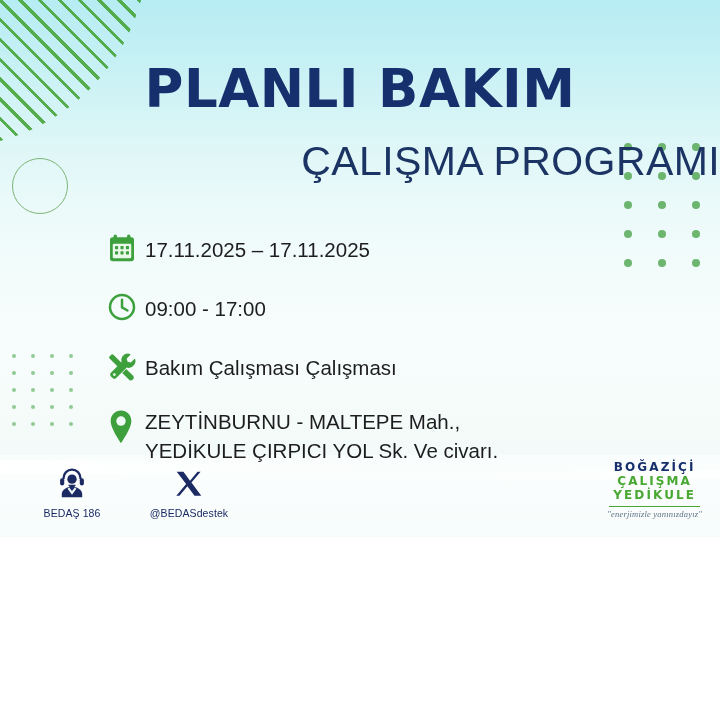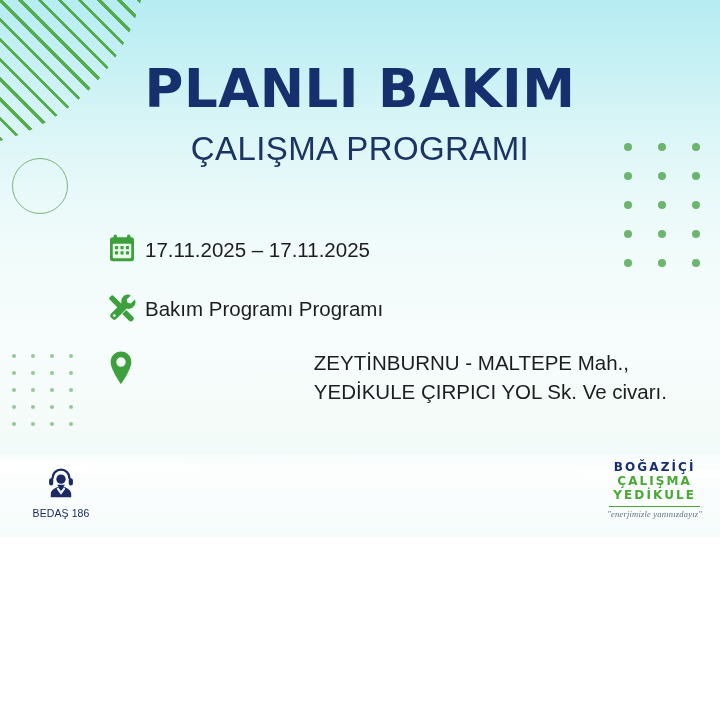--- a/index.html
+++ b/index.html
@@ -78,49 +78,50 @@
   .title-wrap { position:absolute; left:0; right:0; top:62px; text-align:center; }
   .title-main {
     font-size:53px;
     font-weight:bold;
     letter-spacing:.5px;
     color:#16306d;
     line-height:1.0;
     font-family:"DejaVu Sans", sans-serif;
   }
   .title-sub {
-    margin-top:17px;
-    font-size:33px;
+    margin-top:26px;
+    font-size:41px;
     font-weight:normal;
     letter-spacing:.4px;
     color:#1b3464;
     line-height:1.0;
     font-family:"Liberation Sans", sans-serif;
+    text-align:right;
   }
 
   
   .info { position:absolute; left:107px; top:228px; width:560px; }
   .row { display:flex; align-items:flex-start; margin-bottom:19px; }
   .row .ico {
     width:38px; min-width:38px; height:40px;
     display:flex; align-items:center; justify-content:flex-start;
   }
   .row .txt {
     font-size:20.5px;
     color:#1d1d1f;
     line-height:1.42;
     padding-top:7px;
     font-family:"Liberation Sans", sans-serif;
   }
-  #row-location { margin-bottom:0;justify-content:space-between; }
+  #row-location { margin-bottom:0; }
   #row-location .ico { padding-top:4px; }
   #row-location .txt { padding-top:2px; }
 
   
-  .footer { position:absolute; left:26px; bottom:18px; display:flex; align-items:flex-end; gap:36px; }
+  .footer { position:absolute; left:37px; bottom:18px; display:flex; align-items:flex-end; gap:36px; }
   .f-item { width:78px; text-align:center; }
   .f-item .f-ico { height:40px; display:flex; align-items:flex-end; justify-content:center; }
   .f-item .f-lbl {
     margin-top:7px;
     font-size:10.5px;
     color:#1b2a63;
     letter-spacing:.1px;
     font-family:"Liberation Sans", sans-serif;
     white-space:nowrap;
   }
@@ -215,33 +216,42 @@
             <rect x="15.1" y="10.4" width="2.5" height="2.5" rx=".5"></rect>
             <rect x="6.4" y="14.6" width="2.5" height="2.5" rx=".5"></rect>
             <rect x="10.75" y="14.6" width="2.5" height="2.5" rx=".5"></rect>
             <rect x="15.1" y="14.6" width="2.5" height="2.5" rx=".5"></rect>
           </g>
         </svg>
       </div>
       <div class="txt">17.11.2025 – 17.11.2025</div>
     </div>
 
+    <div class="row">
+      <div class="ico">
+        <svg width="30" height="30" viewBox="0 0 24 24" aria-hidden="true">
+          <circle cx="12" cy="12" r="9.6" fill="none" stroke="#3da03d" stroke-width="2"></circle>
+          <path d="M12 6.2 V12.3 L16.4 14.8" fill="none" stroke="#3da03d" stroke-width="2" stroke-linecap="round" stroke-linejoin="round"></path>
+        </svg>
+      </div>
+      <div class="txt">09:00 - 17:00</div>
+    </div>
 
     <div class="row">
       <div class="ico">
         <svg width="32" height="32" viewBox="0 0 24 24" aria-hidden="true">
           <g fill="#3da03d">
             <path d="M15.4 2.6a5.2 5.2 0 0 0-4.6 6.6L3.1 16.9a2.2 2.2 0 0 0 0 3.1l.9.9a2.2 2.2 0 0 0 3.1 0l7.7-7.7a5.2 5.2 0 0 0 6.6-4.6 5 5 0 0 0-.5-2.2l-3 3-2.5-.6-.6-2.5 3-3a5 5 0 0 0-2.4-.7z"></path>
             <circle cx="5.5" cy="18.4" r="1.05" fill="#eaf8ea"></circle>
             <path d="M3.4 3.3 1.9 4.8a1.1 1.1 0 0 0 0 1.6l8.1 8.1 2.9-2.9-8.1-8.1a1.1 1.1 0 0 0-1.4-.2z"></path>
             <path d="M14.4 14.2l5 5a2.1 2.1 0 0 1-3 3l-5-5z"></path>
           </g>
         </svg>
       </div>
-      <div class="txt">Bakım Programı Programı</div>
+      <div class="txt">Bakım Çalışması Çalışması</div>
     </div>
 
     <div class="row" id="row-location">
       <div class="ico">
         <svg width="28" height="36" viewBox="0 0 24 32" aria-hidden="true">
           <path d="M12 1.4C6.9 1.4 2.8 5.5 2.8 10.6c0 6.8 9.2 19.6 9.2 19.6s9.2-12.8 9.2-19.6c0-5.1-4.1-9.2-9.2-9.2z" fill="#3da03d"></path>
           <circle cx="12" cy="10.7" r="4.2" fill="#f1fbf6"></circle>
         </svg>
       </div>
       <div class="txt">
@@ -265,20 +275,28 @@
             <circle cx="12" cy="9.3" r="3.3"></circle>
             <path d="M12 14.6c-4 0-7.2 2.3-7.2 5.2V22h14.4v-2.2c0-2.9-3.2-5.2-7.2-5.2z"></path>
             <path d="M10 15.1l2 2.6 2-2.6 1.1 1-3.1 4.2-3.1-4.2z" fill="#eef7fb"></path>
           </g>
         </svg>
       </div>
       <div class="f-lbl">BEDAŞ 186</div>
     </div>
 
 
+    <div class="f-item" id="footer-item-3">
+      <div class="f-ico">
+        <svg width="31" height="31" viewBox="0 0 24 24" aria-hidden="true">
+          <path d="M2.1 2.1h5.2l5.1 6.9 5.8-6.9h2.4l-7.1 8.4 7.6 10.2h-5.2l-5.5-7.4-6.2 7.4H1.8l7.6-9z" fill="#1b2a63"></path>
+        </svg>
+      </div>
+      <div class="f-lbl">@BEDASdestek</div>
+    </div>
 
   </div>
 
   <div class="brand">
     <div class="brand-l" id="brand-line-1">BOĞAZİÇİ</div>
     <div class="brand-l" id="brand-line-2">ÇALIŞMA</div>
     <div class="brand-l" id="brand-line-3">YEDİKULE</div>
     <div class="brand-rule"></div>
     <div class="brand-tag">"enerjimizle yanınızdayız"</div>
   </div>

